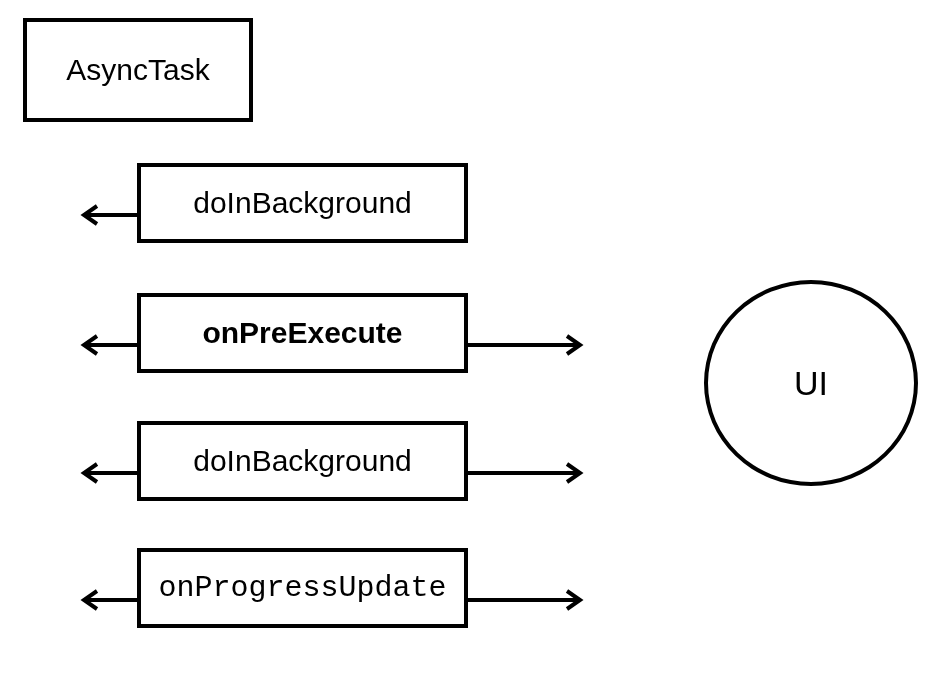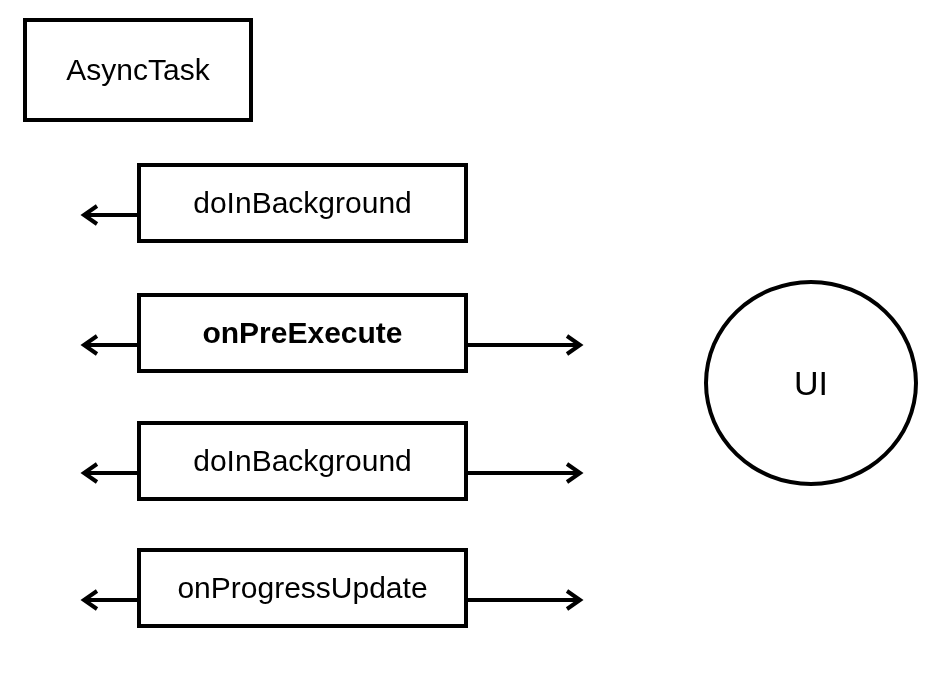--- a/index.html
+++ b/index.html
@@ -32,21 +32,21 @@
     left: 23px; top: 18px;
     width: 230px; height: 104px;
   }
   .node-method {
     left: 137px;
     width: 331px; height: 80px;
   }
   .node-method.row-0 { top: 163px; }
   .node-method.row-1 { top: 293px; font-weight: bold; }
   .node-method.row-2 { top: 421px; }
-  .node-method.row-3 { top: 548px; }
+  .node-method.row-3 { top: 548px; font-family: Liberation Mono, monospace; }
 
   .circle-node {
     position: absolute;
     left: 704px; top: 280px;
     width: 214px; height: 206px;
     box-sizing: border-box;
     border: 4px solid #000000;
     border-radius: 50%;
     background: #ffffff;
     display: flex;

